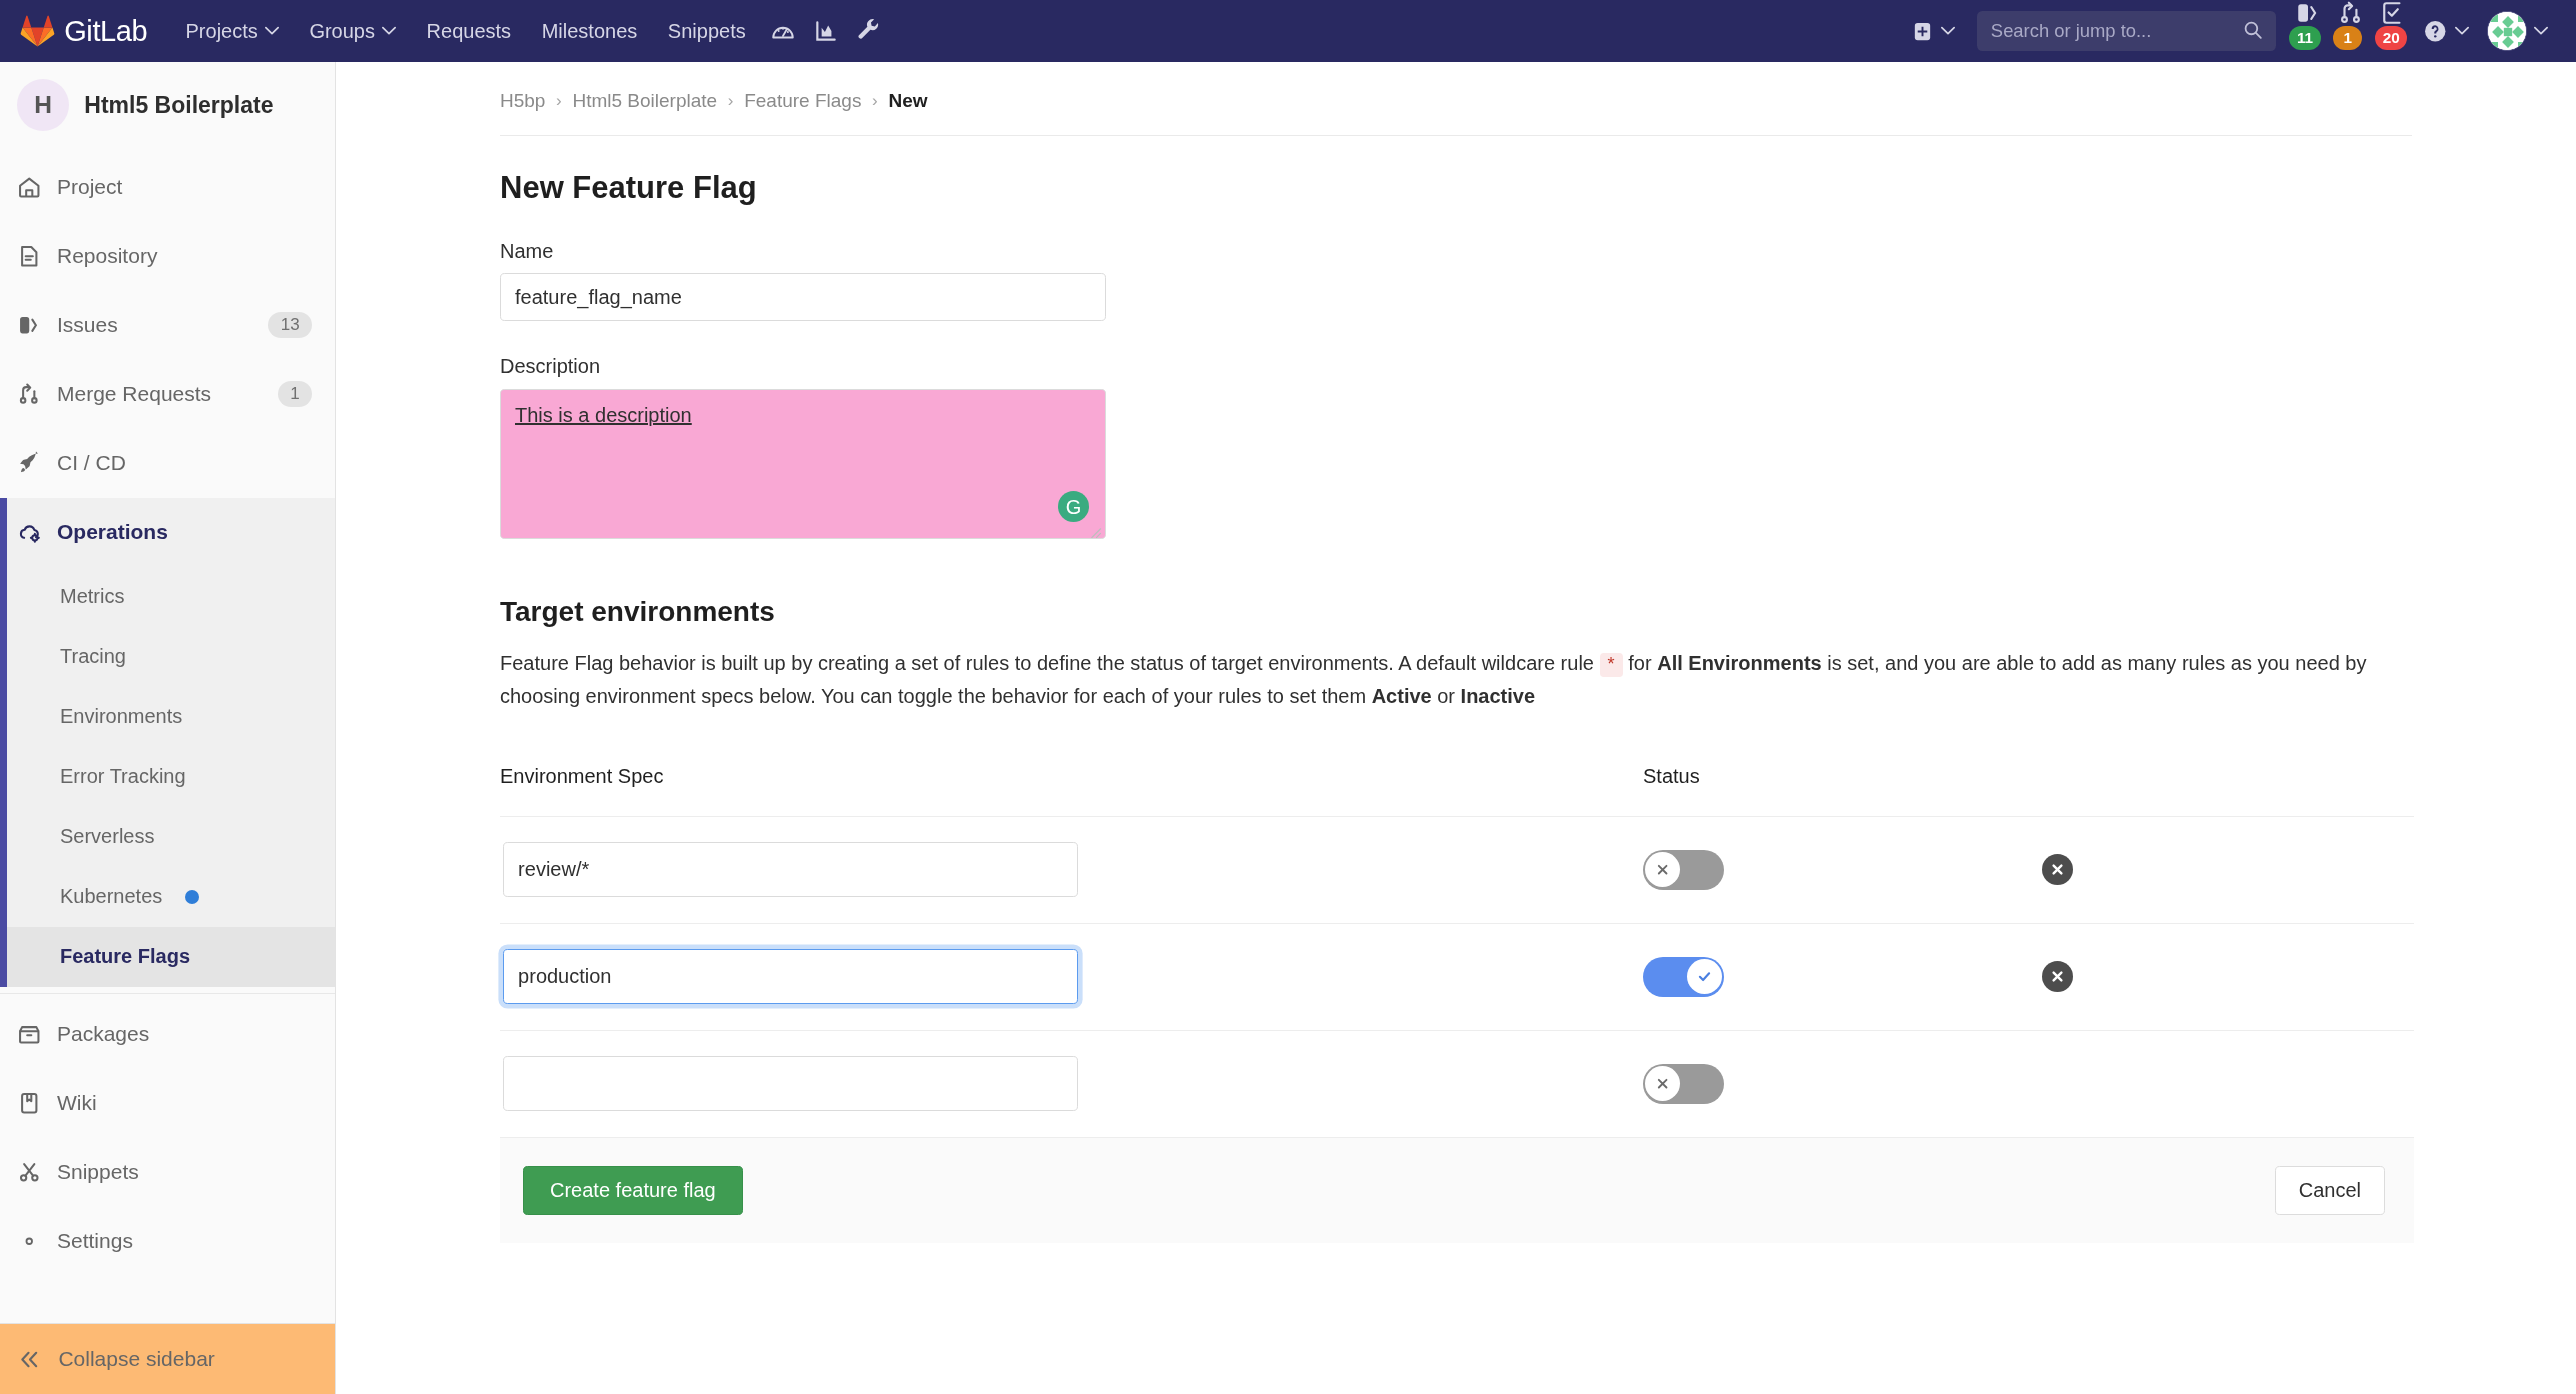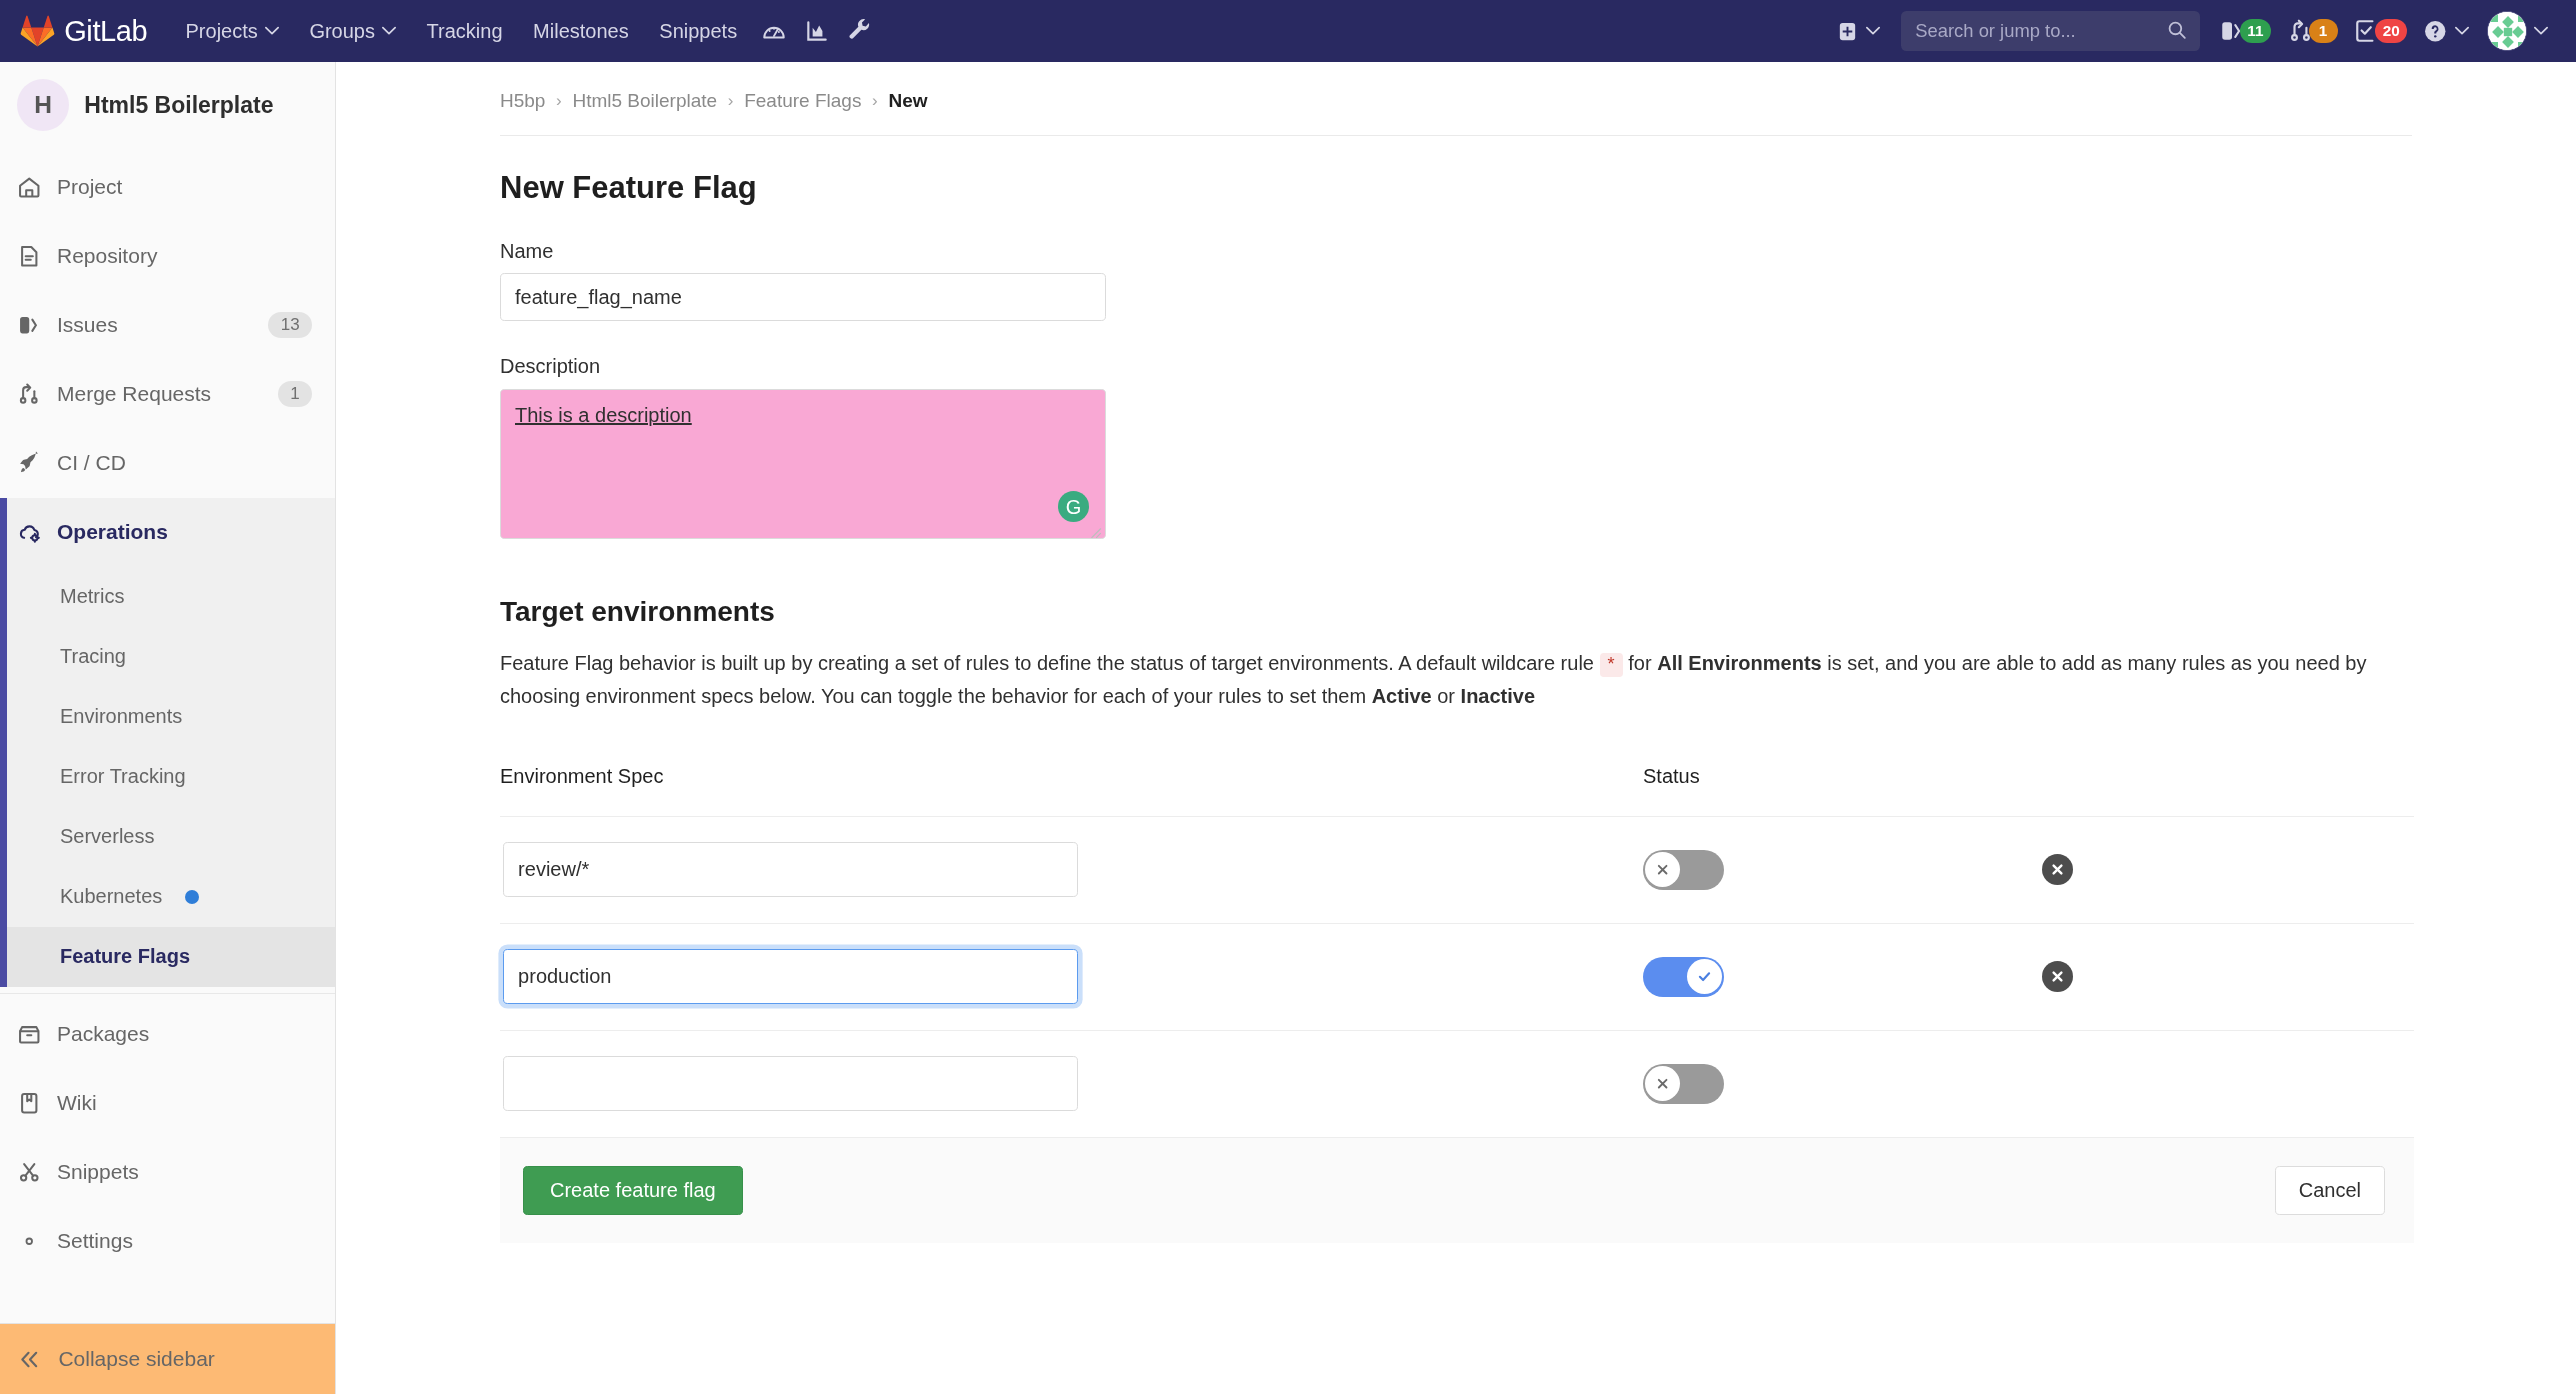--- a/index.html
+++ b/index.html
@@ -49,21 +49,21 @@
     display: flex; align-items: center; padding: 0 12.3px;
     margin: 0 10.7px; cursor: text;
   }
   .search-box input {
     flex: 1; background: transparent; border: none; outline: none;
     color: #c9c9de; font-size: 18.4px; font-family: "Liberation Sans", sans-serif;
   }
   .search-box input::placeholder { color: #a9a9c6; }
   .counter-item {
     display: flex; align-items: center; padding: 0 8.4px;
-    height: 62px; cursor: pointer; position: relative;
+    height: 62px; cursor: pointer; position: relative; flex-direction: column;
   }
   .counter-badge {
     color: #fff; font-size: 15.3px; font-weight: 700;
     border-radius: 17px; padding: 2.3px 7.7px; margin-left: -5.4px;
     min-width: 29px; text-align: center; line-height: 1.25;
   }
   .help-btn { display: flex; align-items: center; padding: 0 7.7px; height: 62px; cursor: pointer; }
   .avatar-btn { display: flex; align-items: center; padding: 0 7.7px 0 10.7px; height: 62px; cursor: pointer; }
   .identicon {
     width: 40px; height: 40px; border-radius: 50%;
@@ -295,21 +295,21 @@
         </span>
       </div>
       <div class="nav-link">
         <span>Groups</span>
         <span class="caret">
           <svg width="14" height="9.2" viewBox="0 0 18 12">
               <path d="M1 2l8 8 8-8" stroke="#d6d6e6" stroke-width="2.2" fill="none" stroke-linecap="round" stroke-linejoin="round"></path>
             </svg>
         </span>
       </div>
-      <div class="nav-link">Tracking</div>
+      <div class="nav-link">Requests</div>
       <div class="nav-link">Milestones</div>
       <div class="nav-link">Snippets</div>
 
       <div class="nav-icon-btn">
         <svg width="26" height="26" viewBox="0 0 24 24" fill="none" stroke="#d6d6e6" stroke-width="1.8">
           <path d="M3 18a9 9 0 1 1 18 0z" stroke-linejoin="round"></path>
           <path d="M12 16.5l3.5-6" stroke-linecap="round"></path>
           <circle cx="8" cy="12" r="0.9" fill="#d6d6e6" stroke="none"></circle>
           <circle cx="12" cy="10" r="0.9" fill="#d6d6e6" stroke="none"></circle>
           <circle cx="16.5" cy="13" r="0.9" fill="#d6d6e6" stroke="none"></circle>

